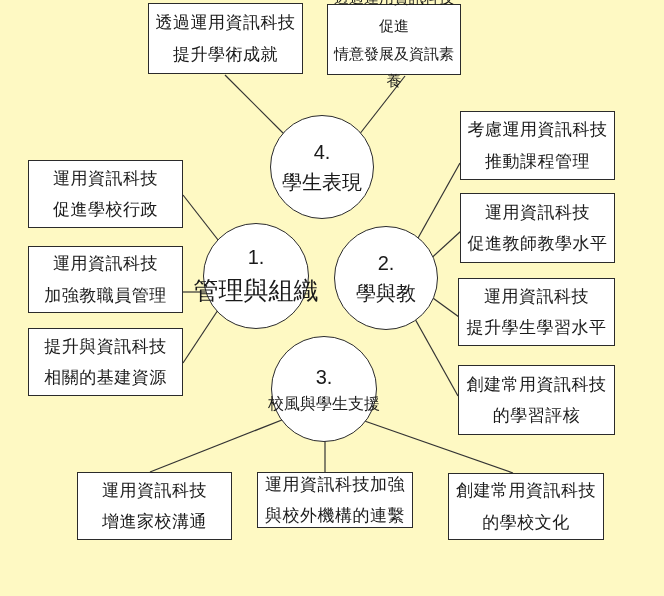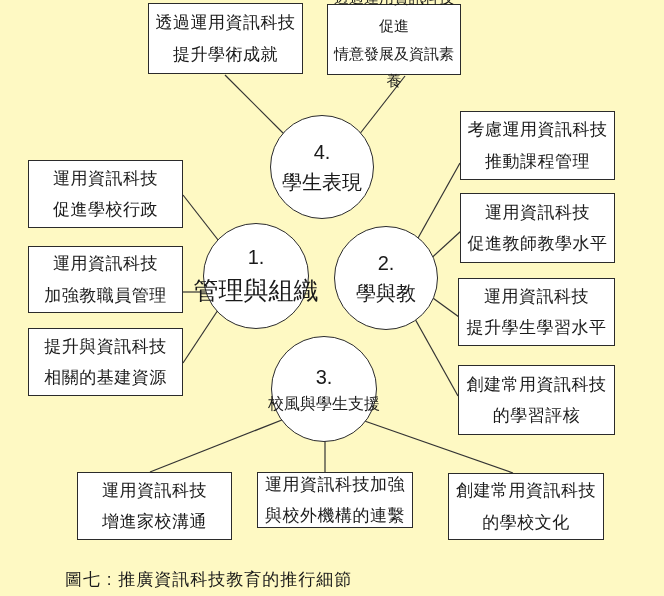--- a/index.html
+++ b/index.html
@@ -136,15 +136,14 @@
   </div>
   <div class="circle c-3">
     <span class="num">3.</span>
     <span class="lbl small">校風與學生支援</span>
   </div>
   <div class="circle c-4">
     <span class="num">4.</span>
     <span class="lbl">學生表現</span>
   </div>
 
-  <div class="caption">圖七 : 推廣資訊科技教育的推行細節</div>
 
 </div>
 
 </body></html>

